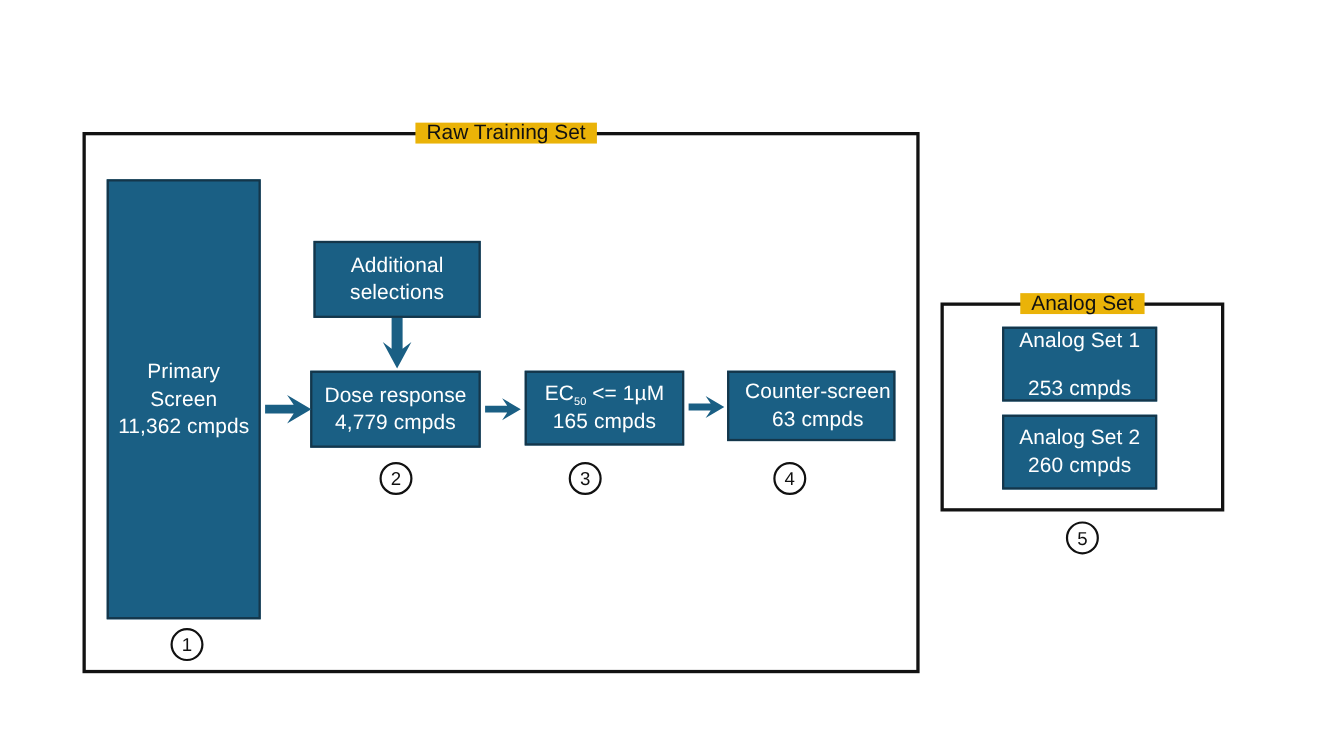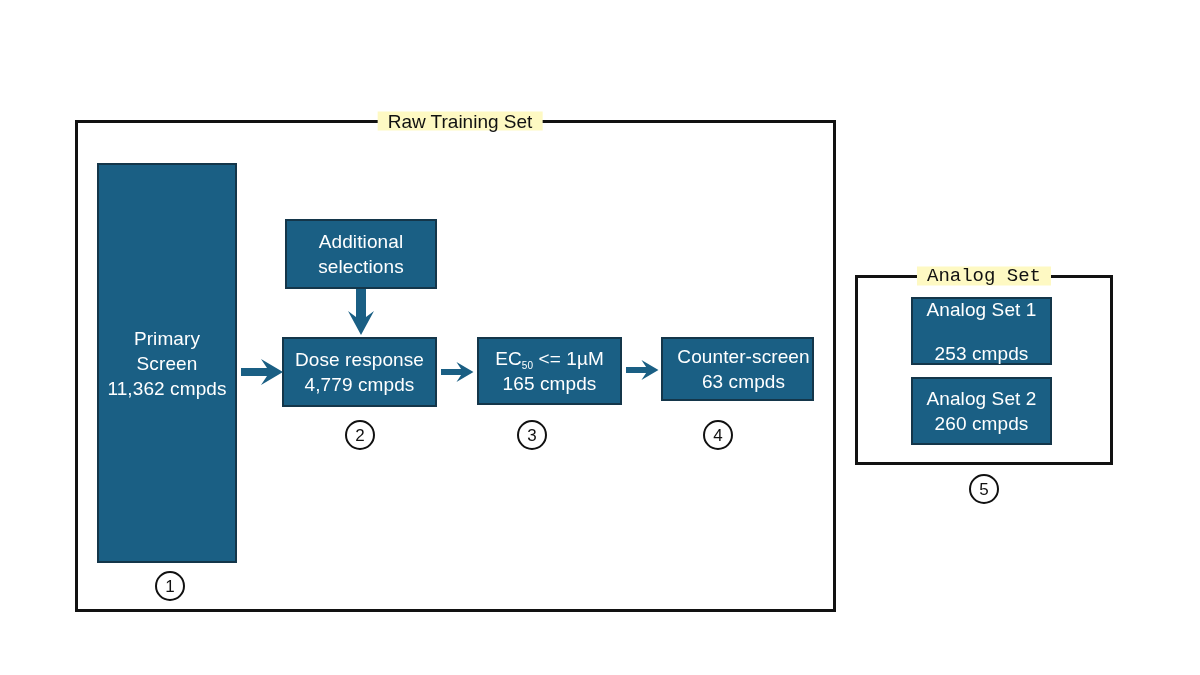--- a/index.html
+++ b/index.html
@@ -22,21 +22,21 @@
 
   
   .group-frame {
     position: absolute;
     box-sizing: border-box;
     border: 3px solid #121212;
     background: transparent;
   }
   .group-label {
     position: absolute;
-    background: #fef9c3;
+    background: #eab308;
     color: #111111;
     font-size: 19px;
     line-height: 19px;
     padding: 0 10px;
     white-space: nowrap;
     transform: translate(-50%, -50%);
   }
 
   
   .node {
@@ -140,21 +140,21 @@
     <path d="M0,10 L26,10 L20,1 L42,14 L20,27 L26,18 L0,18 Z"></path>
   </svg>
 
   <svg class="arrow" style="left:626px; top:356px;" width="34" height="28" viewBox="0 0 44 28">
     <path d="M0,10 L26,10 L20,1 L42,14 L20,27 L26,18 L0,18 Z"></path>
   </svg>
 
   <div class="group-frame" style="left:855px; top:275px; width:258px; height:190px;">
   </div>
   <div style="position:absolute; left:934px; top:268px; width:102px; height:14px; background:#ffffff;"></div>
-  <div class="group-label" style="left:984px; top:276px;font-family:Liberation Mono, monospace;">Analog Set</div>
+  <div class="group-label" style="left:984px; top:276px;">Analog Set</div>
 
   <div class="node" style="left:911px; top:297px; width:141px; height:68px;gap:19px;">
     <span class="line">Analog Set 1</span>
     <span class="line">253 cmpds</span>
   </div>
 
   <div class="node" style="left:911px; top:377px; width:141px; height:68px;align-items:center;">
     <span class="line">Analog Set 2</span>
     <span class="line">260 cmpds</span>
   </div>

